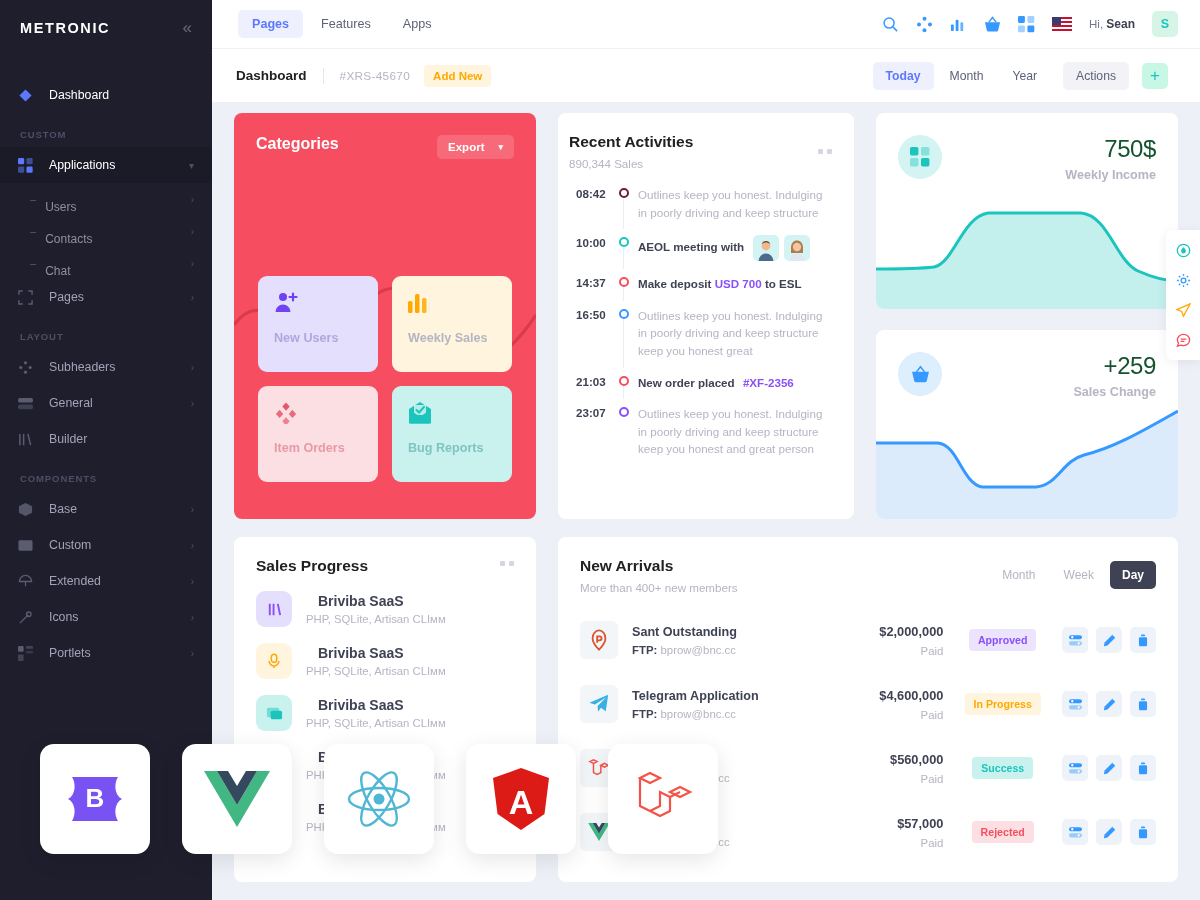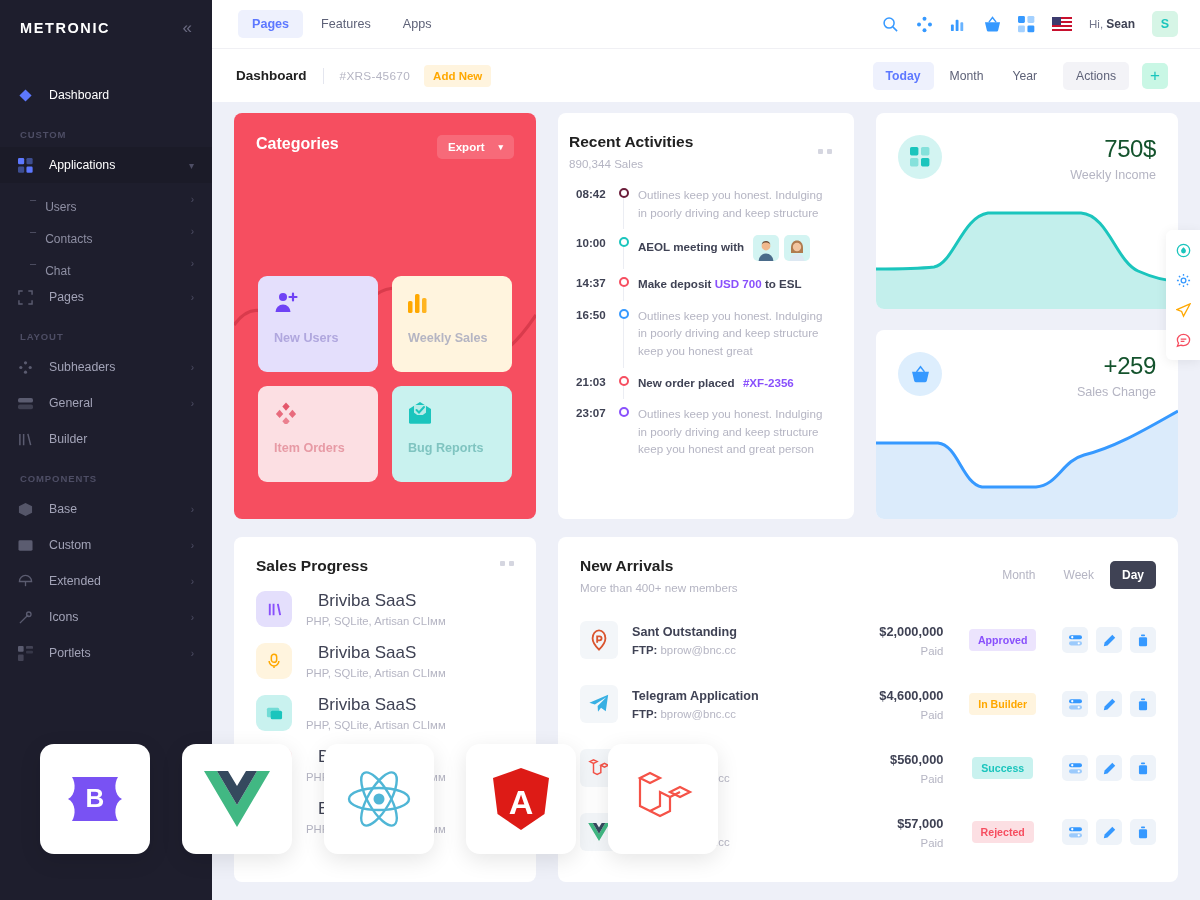--- a/index.html
+++ b/index.html
@@ -146,31 +146,31 @@
   .tl-body.strong { color: #3f4254; font-weight: bold; }
   .tl-av { display: inline-flex; gap: 5px; vertical-align: middle; margin-left: 6px; }
   .av-box { width: 26px; height: 26px; border-radius: 5px; background: #d3f4f2; display: flex; align-items: flex-end; justify-content: center; overflow: hidden; }
 
   
   #income-card { left: 664px; top: 11px; width: 302px; height: 196px; overflow: hidden; }
   #sales-card  { left: 664px; top: 228px; width: 302px; height: 189px; overflow: hidden; }
   .stat-top { display: flex; justify-content: space-between; padding: 22px 22px 0 22px; position: relative; z-index: 3; }
   .stat-icon { width: 44px; height: 44px; border-radius: 50%; display: flex; align-items: center; justify-content: center; }
   .stat-num { font-size: 24px; font-weight: normal; color: #14532d; text-align: right; letter-spacing: -.4px; }
-  .stat-lbl { font-size: 12.6px; color: #b5b5c3; text-align: left; margin-top: 5px; }
+  .stat-lbl { font-size: 12.6px; color: #b5b5c3; text-align: left; margin-top: 5px; font-weight: bold; }
 
   
   #progress-card { left: 22px; top: 435px; width: 302px; height: 345px; overflow: hidden; }
   .sp-head { padding: 20px 22px 0 22px; position: relative; }
   .sp-title { font-size: 15.5px; font-weight: bold; color: #212121; }
   .sp-list { padding: 16px 22px 0 22px; }
   .sp-row { display: flex; align-items: center; margin-bottom: 16px; }
   .sp-ic { width: 36px; height: 36px; border-radius: 9px; flex: 0 0 36px; display: flex; align-items: center; justify-content: center; }
   .sp-txt { margin-left: 14px; }
-  .sp-name { font-size: 17px; font-weight: normal; color: #3f4254; padding-left: 12px; }
+  .sp-name { font-size: 14px; font-weight: bold; color: #3f4254; padding-left: 12px; }
   .sp-desc { font-size: 11.3px; color: #b5b5c3; margin-top: 4px; }
 
   
   #arrivals-card { left: 346px; top: 435px; width: 620px; height: 345px; overflow: hidden; }
   .na-head { display: flex; padding: 20px 22px 0 22px; align-items: flex-start; }
   .na-title { font-size: 15.5px; font-weight: bold; color: #212121; }
   .na-sub { font-size: 11.6px; color: #b5b5c3; margin-top: 6px; }
   .na-tabs { margin-left: auto; display: flex; align-items: center; gap: 4px; margin-top: 4px; }
   .na-tab { font-size: 12px; color: #b5b5c3; padding: 7px 12px; border-radius: 5px; }
   .na-tab.active { background: #3f4254; color: #fff; font-weight: 600; }
@@ -736,21 +736,21 @@
         </span>
         <span class="na-name-col">
           <div class="na-name">Telegram Application</div>
           <div class="na-ftp"><b>FTP:</b> <span>bprow@bnc.cc</span></div>
         </span>
         <span class="na-amt-col">
           <div class="na-amt">$4,600,000</div>
           <div class="na-paid">Paid</div>
         </span>
         <span class="na-status-col">
-          <span class="na-badge" style="background:#fff4de;color:#ffa800">In Builder</span>
+          <span class="na-badge" style="background:#fff4de;color:#ffa800">In Progress</span>
         </span>
         <span class="na-actions">
           <span class="act-btn">
               <svg width="13" height="13" viewBox="0 0 16 16" fill="#3699ff">
                 <rect x="0" y="1.5" width="16" height="5" rx="2.5"></rect>
                 <rect x="0" y="9" width="16" height="5" rx="2.5" opacity=".45"></rect>
                 <circle cx="4" cy="4" r="1.4" fill="#fff"></circle>
                 <circle cx="12" cy="11.5" r="1.4" fill="#fff"></circle>
               </svg>
             </span>

